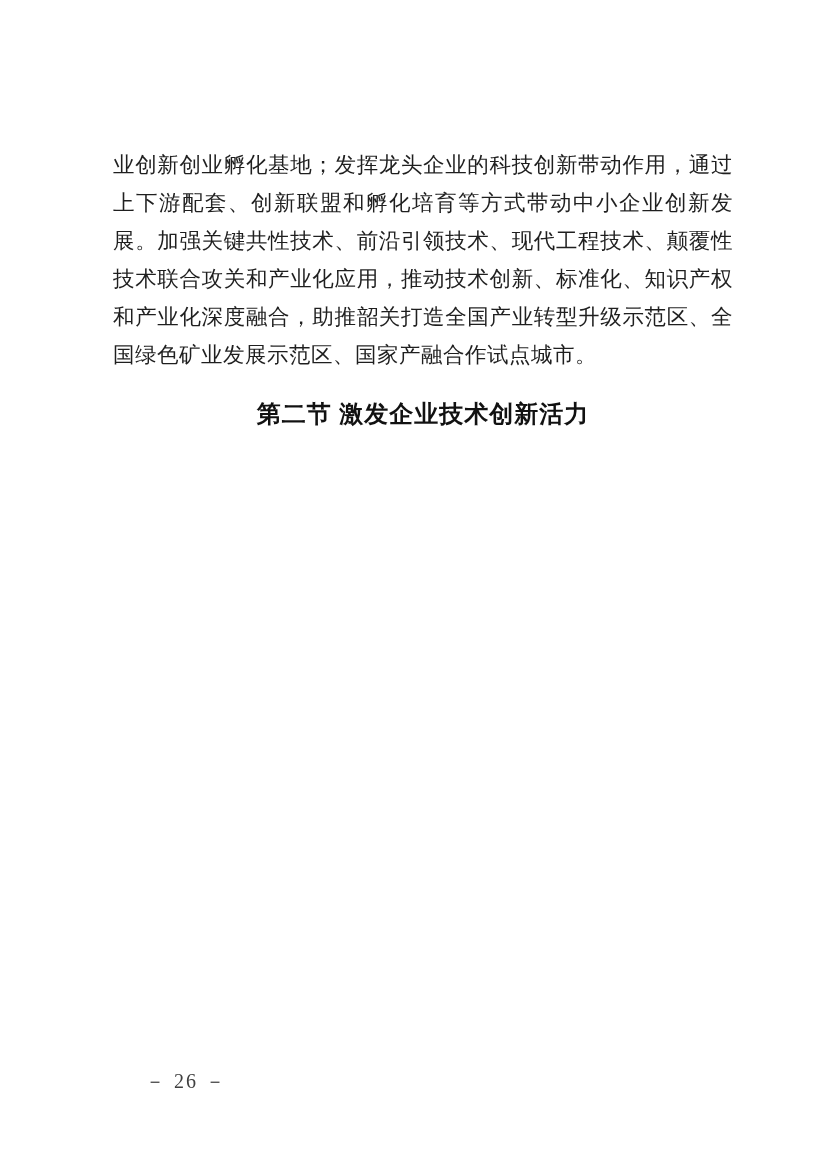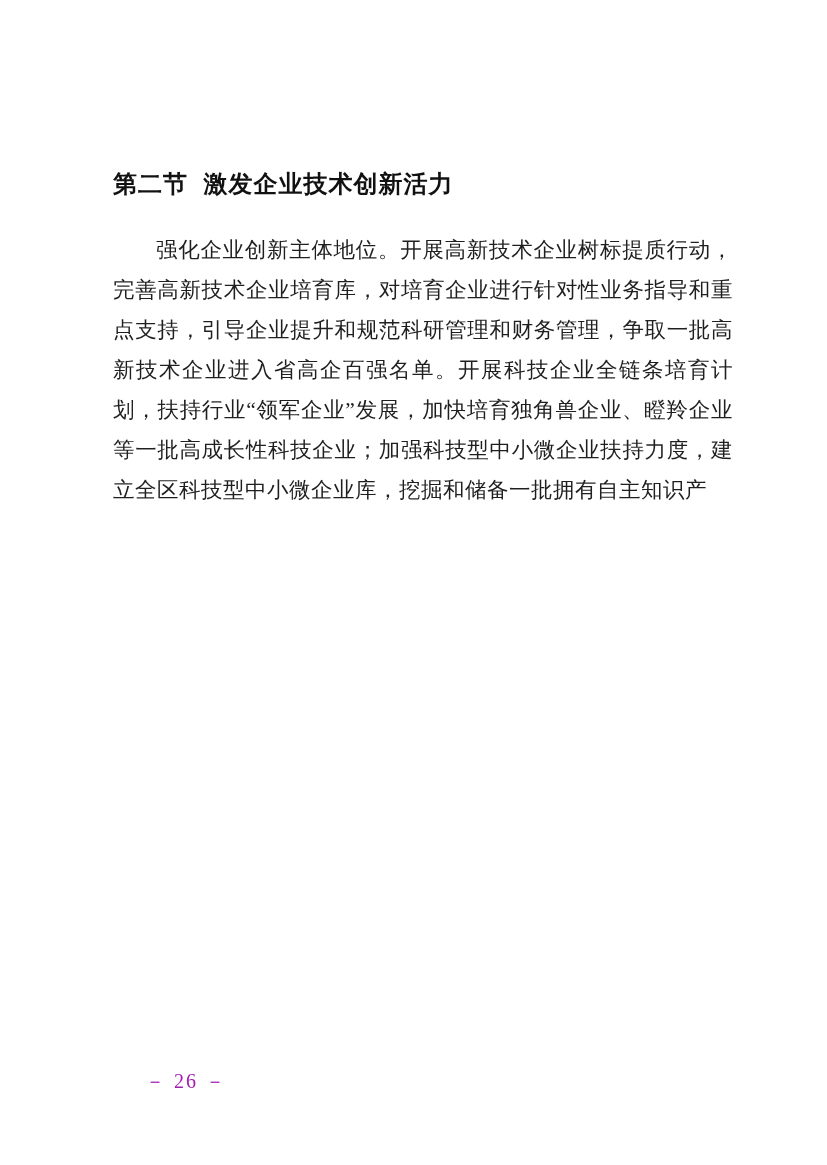--- a/index.html
+++ b/index.html
@@ -32,40 +32,40 @@
     color: #1f1f1f;
   }
   .body-text.indent {
     text-indent: 2em;
   }
   .body-text.after-heading {
     line-height: 40px;
   }
   .section-heading {
     margin: 22px 0 26px 0;
-    font-family: Liberation Mono, monospace;
+    font-family: Liberation Sans, sans-serif;
     font-weight: bold;
     font-size: 24px;
     line-height: 36px;
-    text-align: left;
+    text-align: center;
     letter-spacing: 1px;
     color: #111111;
   }
   .footer {
     position: absolute;
     left: 145px;
     top: 1068px;
     font-size: 20px;
     letter-spacing: 2px;
-    color: #a21caf;
+    color: #404040;
     font-family: "Liberation Serif", "DejaVu Serif", serif;
   }
 </style>
 </head>
 <body>
 
 <div class="page">
   <div class="content">
+    <p class="body-text">业创新创业孵化基地；发挥龙头企业的科技创新带动作用，通过上下游配套、创新联盟和孵化培育等方式带动中小企业创新发展。加强关键共性技术、前沿引领技术、现代工程技术、颠覆性技术联合攻关和产业化应用，推动技术创新、标准化、知识产权和产业化深度融合，助推韶关打造全国产业转型升级示范区、全国绿色矿业发展示范区、国家产融合作试点城市。</p>
     <h2 class="section-heading">第二节 激发企业技术创新活力</h2>
-    <p class="body-text indent after-heading">强化企业创新主体地位。开展高新技术企业树标提质行动，完善高新技术企业培育库，对培育企业进行针对性业务指导和重点支持，引导企业提升和规范科研管理和财务管理，争取一批高新技术企业进入省高企百强名单。开展科技企业全链条培育计划，扶持行业“领军企业”发展，加快培育独角兽企业、瞪羚企业等一批高成长性科技企业；加强科技型中小微企业扶持力度，建立全区科技型中小微企业库，挖掘和储备一批拥有自主知识产</p>
   </div>
   <div class="footer">－ 26 －</div>
 </div>
 
 </body></html>

